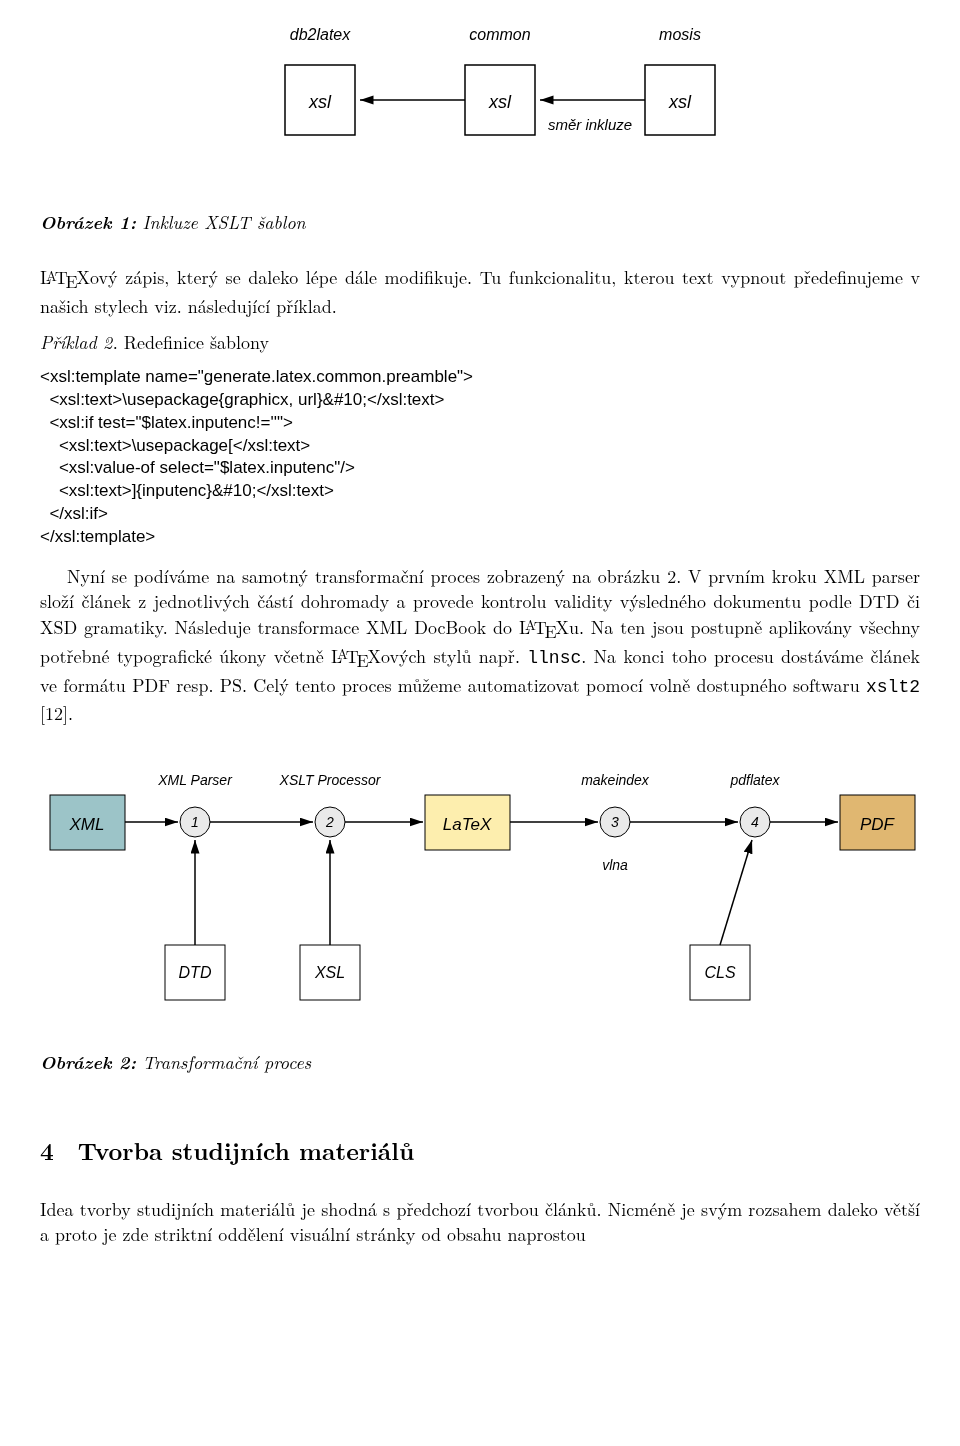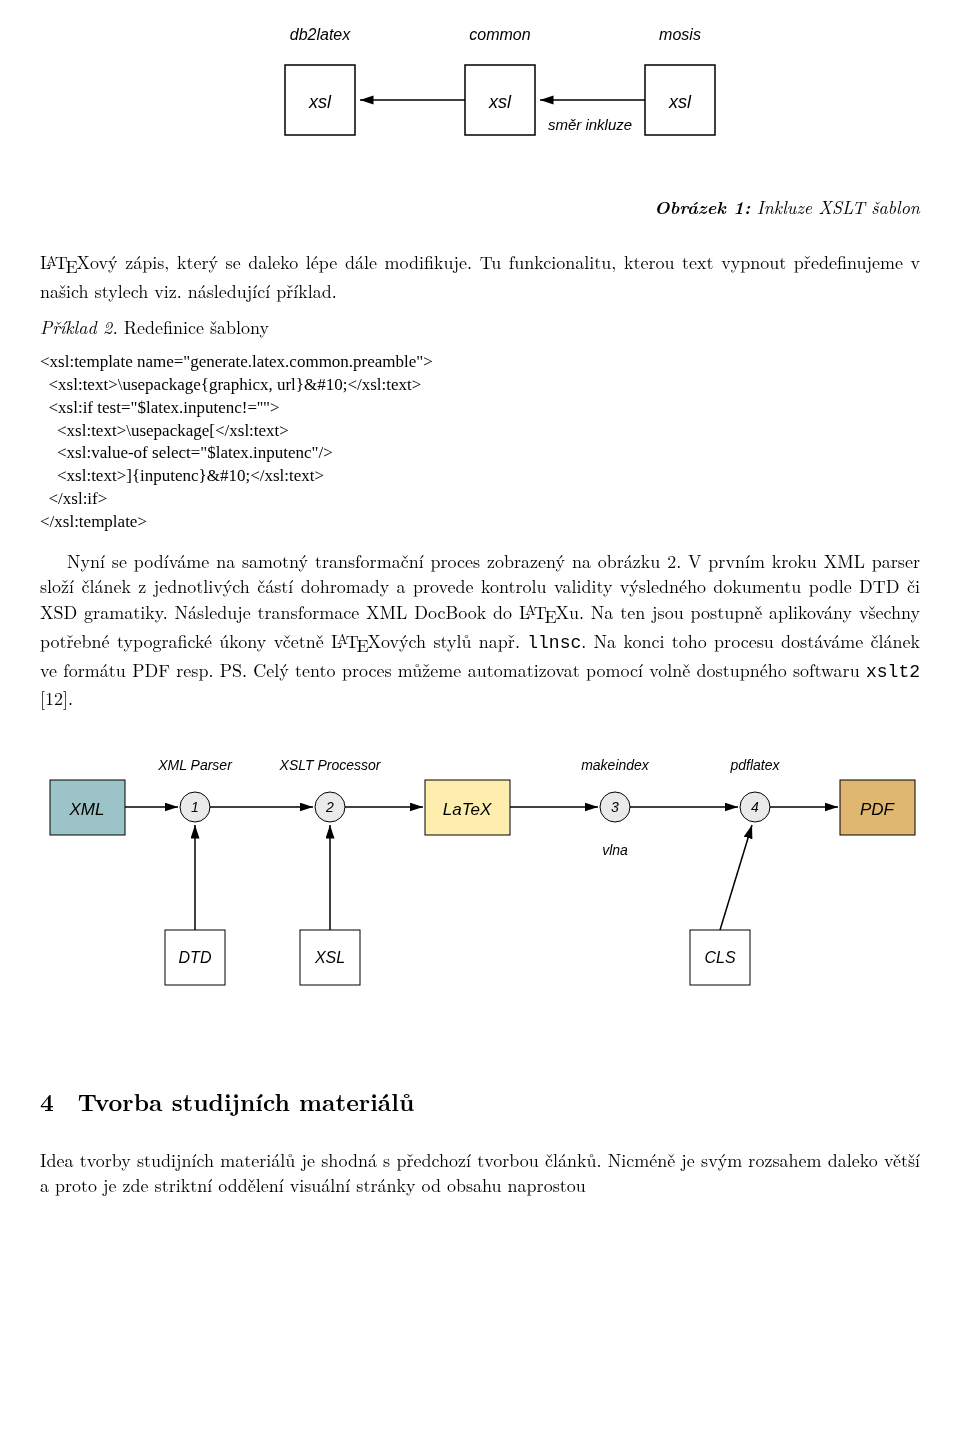--- a/index.html
+++ b/index.html
@@ -15,40 +15,40 @@
   .figure {
     text-align: center;
     margin: 10px 0 30px 0;
     font-style: italic;
   }
   .fig-svg {
     display: block;
     margin: 0 auto;
   }
   .caption {
-    text-align: right;
-    margin-top: 14px;
+    text-align: left;
+    margin-top: 29px;
     font-size: 18px;
   }
   .caption b {
     font-weight: bold;
   }
   p {
     margin: 0 0 0 0;
     text-align: justify;
     text-indent: 1.5em;
   }
   p.noindent {
     text-indent: 0;
   }
   .italic {
     font-style: italic;
   }
   pre.code {
-    font-family: Liberation Serif, serif;
+    font-family: Liberation Sans, sans-serif;
     font-size: 17px;
     line-height: 1.35;
     margin: 12px 0 14px 0;
     white-space: pre;
   }
   .tt {
     font-family: Liberation Mono, monospace;
   }
   .latex {
     font-family: inherit;
@@ -60,21 +60,21 @@
     margin-right: -0.15em;
   }
   .latex .e {
     vertical-align: -0.22em;
     margin-left: -0.12em;
     margin-right: -0.07em;
   }
   h2.section {
     font-size: 24px;
     font-weight: bold;
-    margin: 80px 0 28px 0;
+    margin: 60px 0 28px 0;
   }
   h2.section .num {
     margin-right: 24px;
   }
   .bodyblock {
     margin-top: 16px;
   }
 </style>
 </head>
 <body>
@@ -177,19 +177,22 @@
     <text x="155" y="218" text-anchor="middle" font-family="Arial" font-size="16">DTD</text>
     <rect x="260" y="185" width="60" height="55" fill="#fff" stroke="#000"></rect>
     <text x="290" y="218" text-anchor="middle" font-family="Arial" font-size="16">XSL</text>
     <rect x="650" y="185" width="60" height="55" fill="#fff" stroke="#000"></rect>
     <text x="680" y="218" text-anchor="middle" font-family="Arial" font-size="16">CLS</text>
 
     <line x1="155" y1="185" x2="155" y2="80" stroke="#000" stroke-width="1.5" marker-end="url(#arrow2)"></line>
     <line x1="290" y1="185" x2="290" y2="80" stroke="#000" stroke-width="1.5" marker-end="url(#arrow2)"></line>
     <line x1="680" y1="185" x2="712" y2="80" stroke="#000" stroke-width="1.5" marker-end="url(#arrow2)"></line>
   </svg>
+  <div class="caption">
+    <b>Obrázek 2:</b><span> Transformační proces</span>
+  </div>
 </div>
 
 <h2 class="section">
   <span class="num">4</span><span>Tvorba studijních materiálů</span>
 </h2>
 
 <p class="noindent">Idea tvorby studijních materiálů je shodná s předchozí tvorbou článků. Nicméně je svým rozsahem daleko větší a proto je zde striktní oddělení visuální stránky od obsahu naprostou</p>
 
 </body></html>

